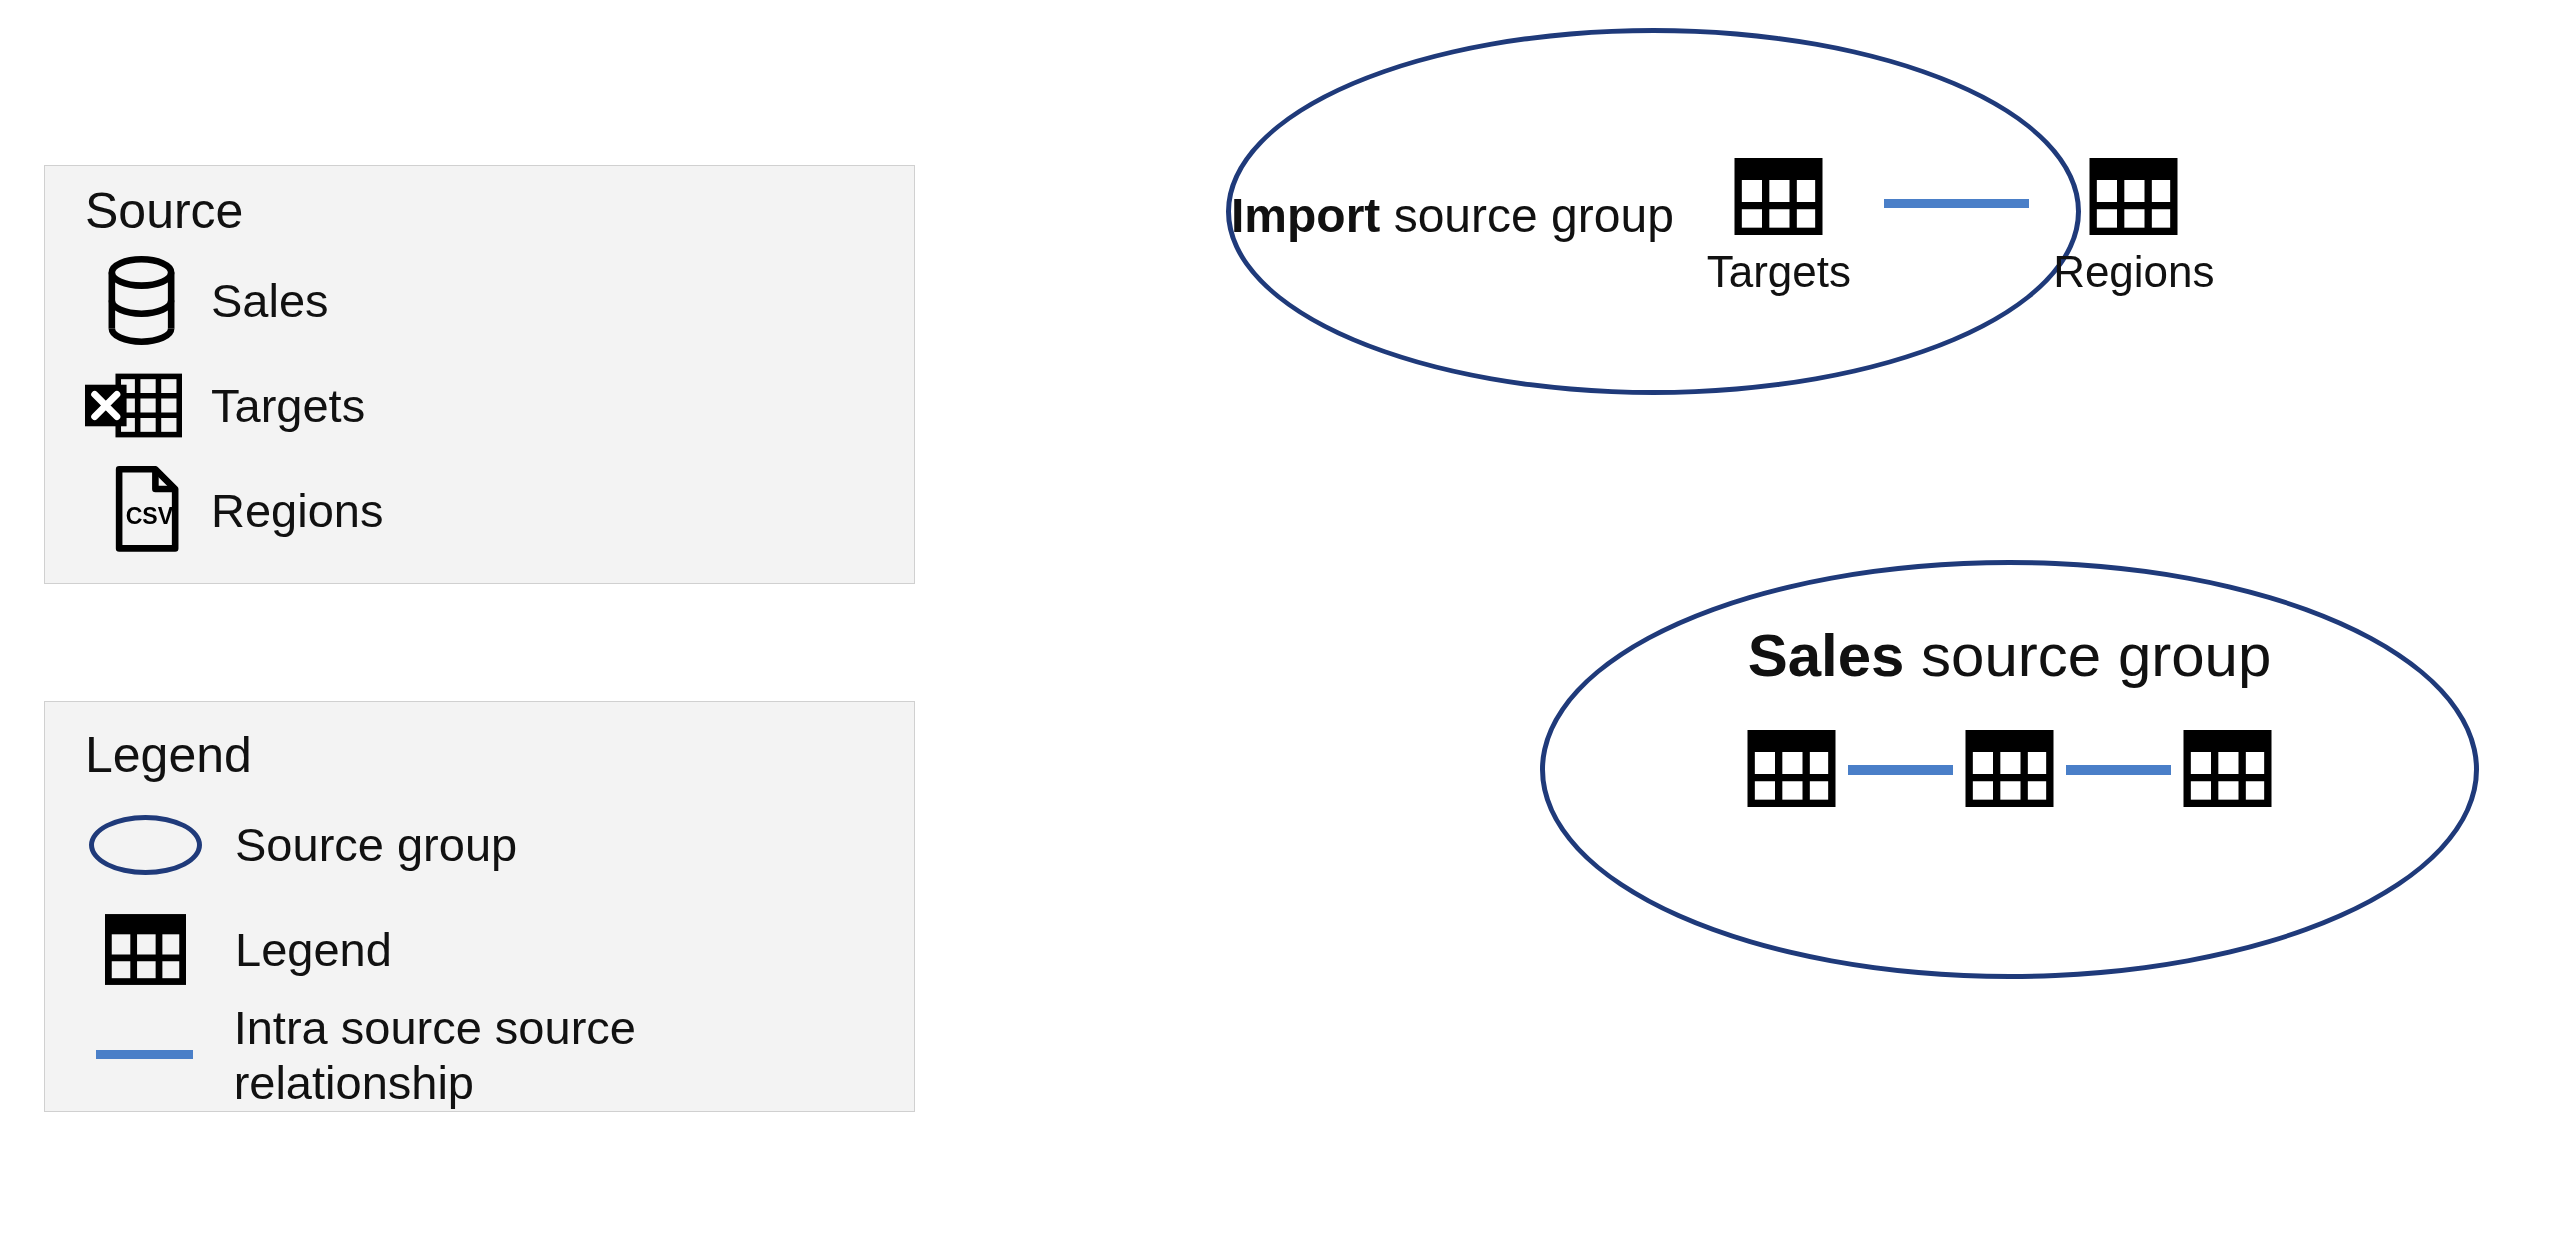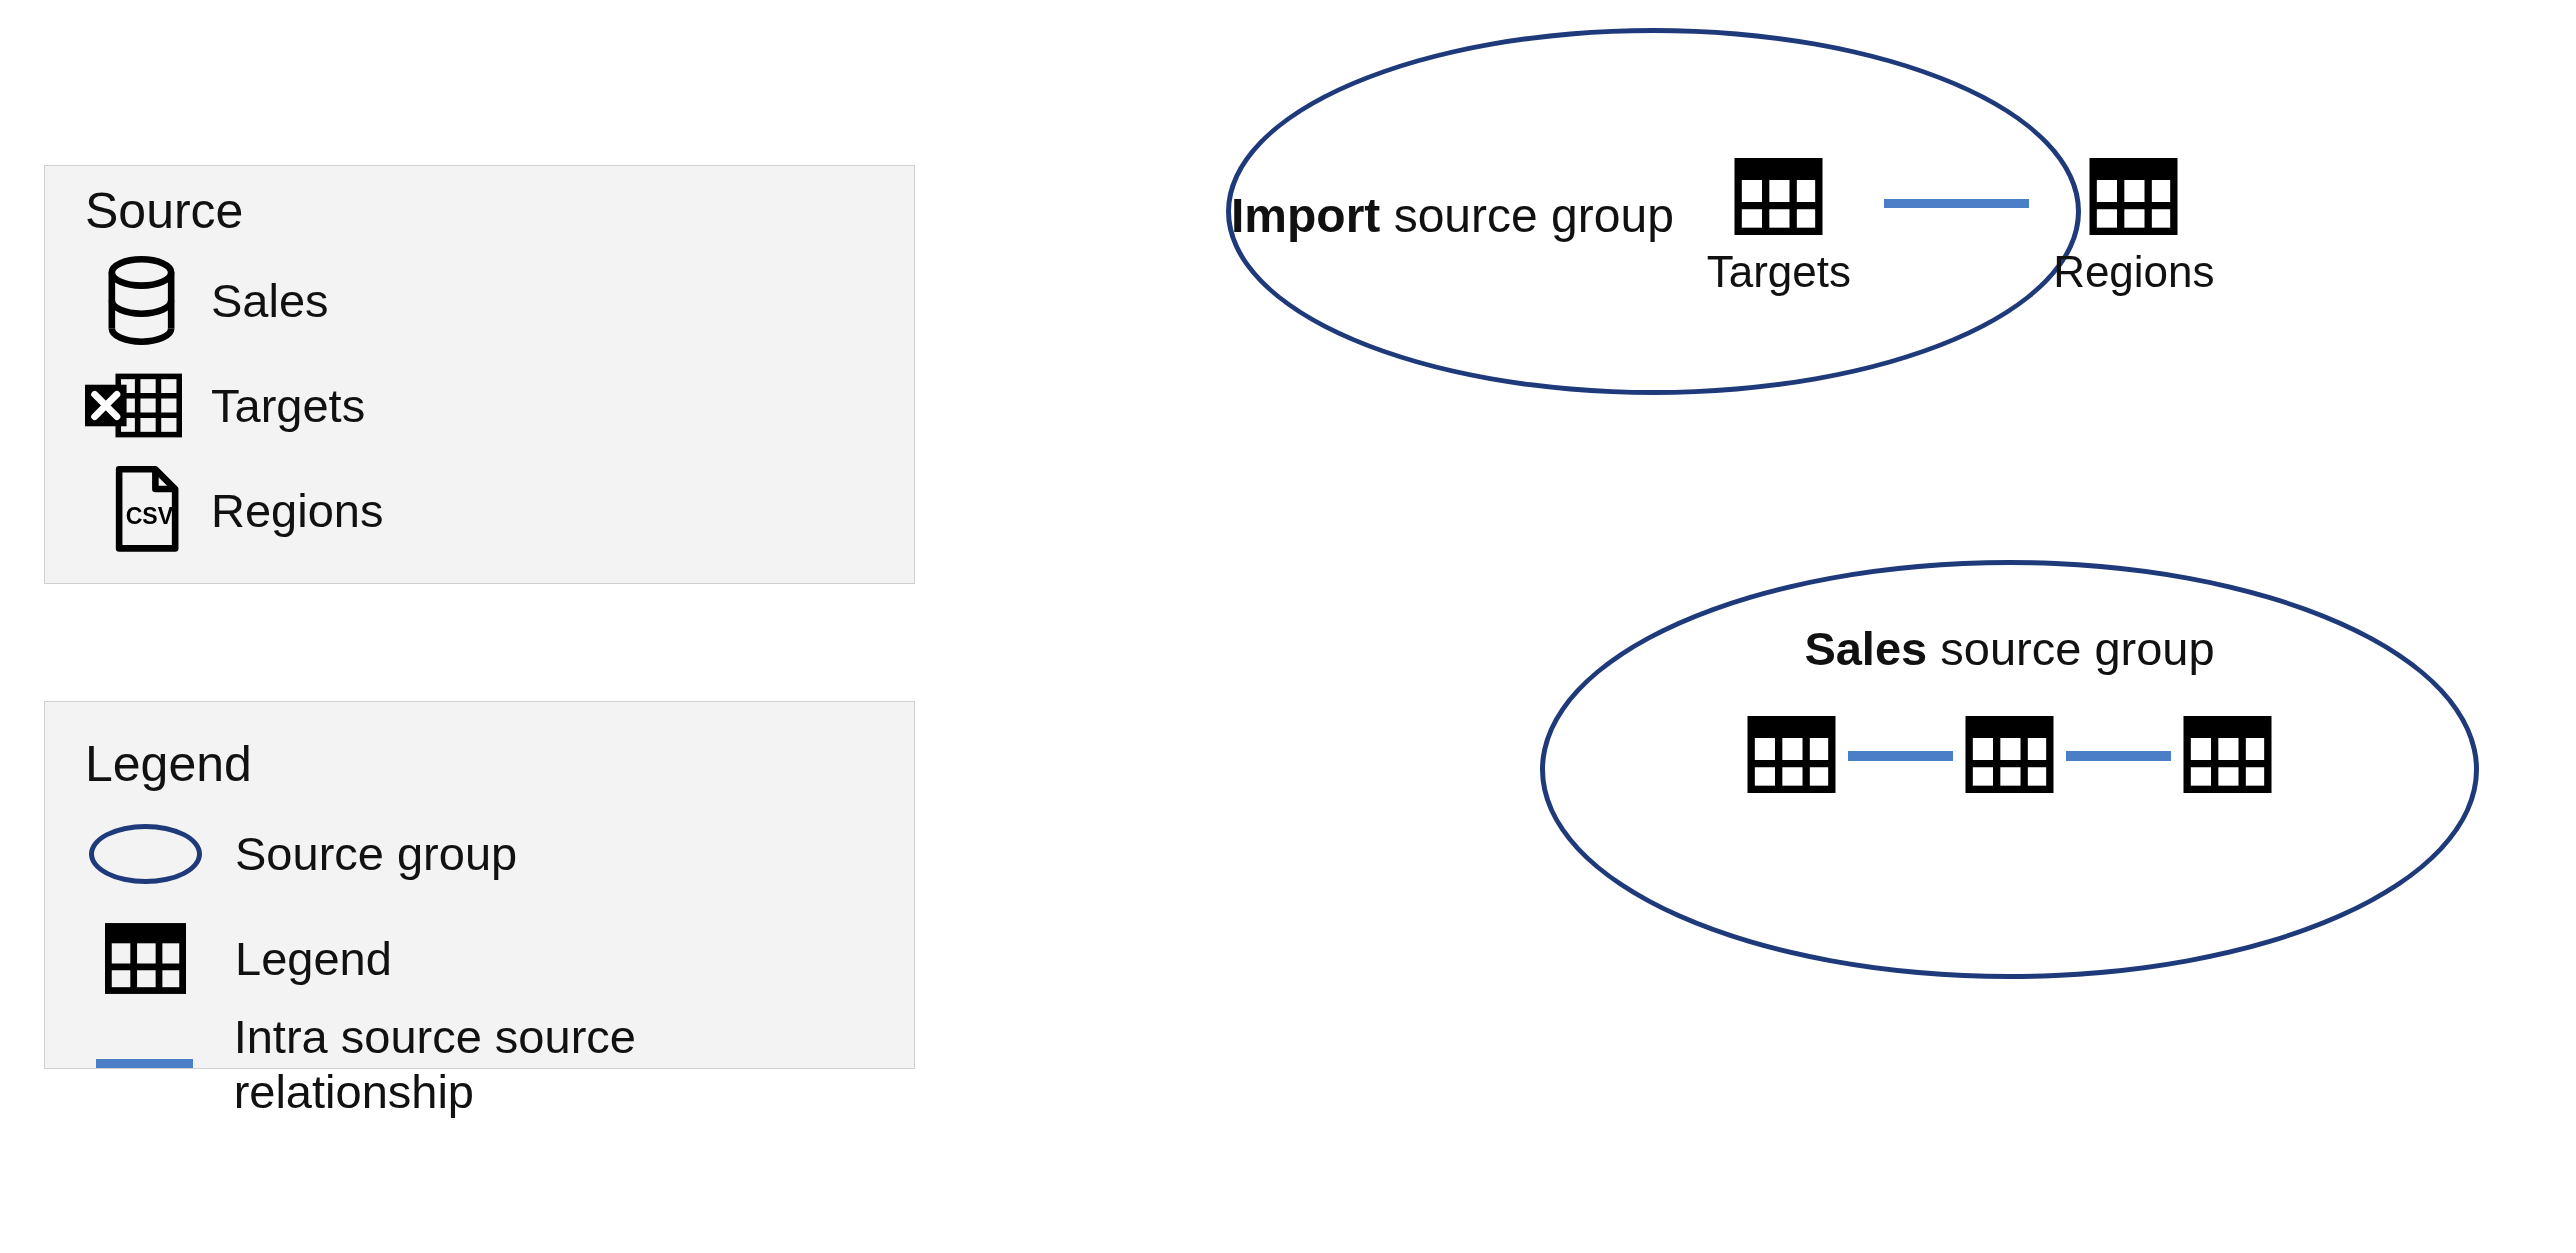--- a/index.html
+++ b/index.html
@@ -48,25 +48,25 @@
   .source-row .lbl {
     font-size: 47px;
   }
 
   
   .legend-panel {
     position: absolute;
     left: 44px;
     top: 701px;
     width: 871px;
-    height: 368px;
+    height: 411px;
     background: #f3f3f3;
     border: 1.6px solid #d0d0d0;
     box-sizing: border-box;
-    padding: 33px 32px 16px 40px;
+    padding: 24px 32px 16px 40px;
   }
   .legend-title {
     font-size: 50px;
     font-weight: 400;
     margin: 0 0 8px 0;
   }
   .legend-row {
     display: flex;
     align-items: center;
     gap: 29px;
@@ -147,21 +147,21 @@
     border: 5.6px solid #1f3a7a;
     border-radius: 50%;
     box-sizing: border-box;
     display: flex;
     flex-direction: column;
     align-items: center;
     justify-content: flex-start;
     padding-top: 56px;
   }
   .sales-title {
-    font-size: 47px;
+    font-size: 60px;
     text-align: center;
     margin-bottom: 40px;
     white-space: nowrap;
   }
   .sales-tables {
     display: flex;
     align-items: center;
     gap: 0;
   }
   .sales-tables .tbl-wrap {

